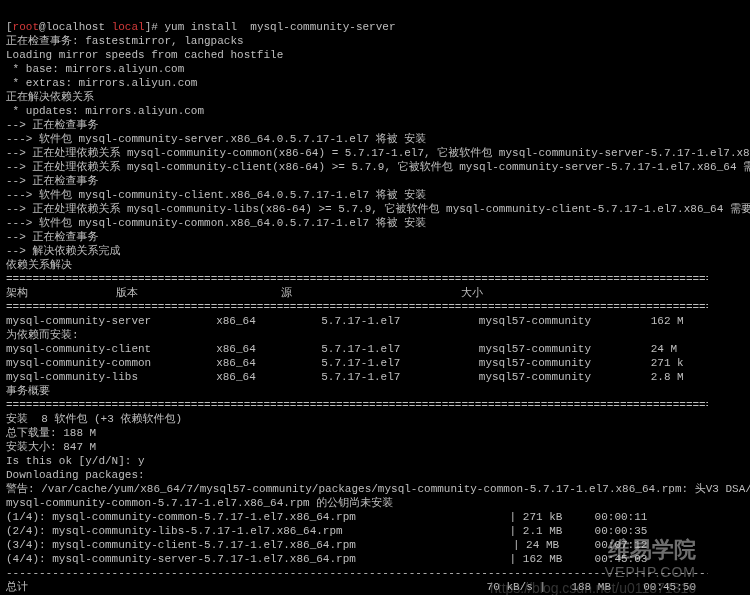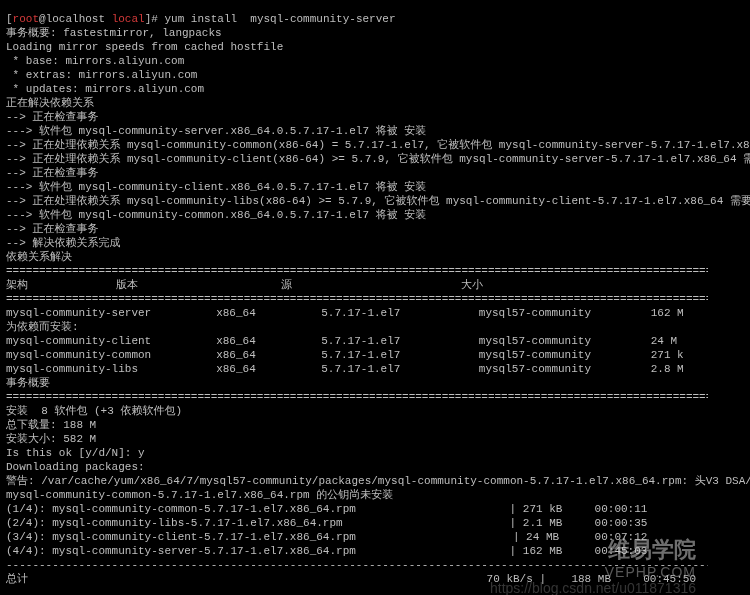--- a/index.html
+++ b/index.html
@@ -1,16 +1,16 @@
 <!DOCTYPE html>
 <html><head>
 <meta charset="utf-8">
 <style>
   html,body{margin:0;padding:0;background:#000;color:#bfbfbf;font-family:Consolas,"Courier New",monospace;font-size:11px;line-height:14px;width:750px;overflow:hidden}
-  .term{padding:12px 6px;width:714px;height:595px;box-sizing:border-box;position:relative}
+  .term{padding:20px 6px;width:714px;height:595px;box-sizing:border-box;position:relative}
   .ln{white-space:pre}
   .red{color:#d43a3a}
   .hr{color:#bfbfbf;white-space:pre;overflow:hidden}
   .cols{display:flex}
   .c1{width:220px}
   .c2{width:110px}
   .c3{width:165px}
   .c4{width:180px}
   .c5{width:60px;}
   .dlrow{display:flex}
@@ -27,26 +27,26 @@
   .credit{position:absolute;right:18px;bottom:0;color:#6a6a6a;font-size:14px;font-family:Arial,sans-serif;opacity:0.5}
 </style>
 </head>
 <body>
 
 <div class="term">
 
   <div class="ln">[<span class="red">root</span>@<span>localhost</span><span class="red"> local</span>]# <span>yum install  mysql-community-server</span></div>
 
   <div id="pre">
-      <div class="ln">事务概要: fastestmirror, langpacks</div>
+      <div class="ln">正在检查事务: fastestmirror, langpacks</div>
       <div class="ln">Loading mirror speeds from cached hostfile</div>
       <div class="ln"> * base: mirrors.aliyun.com</div>
       <div class="ln"> * extras: mirrors.aliyun.com</div>
+      <div class="ln">正在解决依赖关系</div>
       <div class="ln"> * updates: mirrors.aliyun.com</div>
-      <div class="ln">正在解决依赖关系</div>
       <div class="ln">--&gt; 正在检查事务</div>
       <div class="ln">---&gt; 软件包 mysql-community-server.x86_64.0.5.7.17-1.el7 将被 安装</div>
       <div class="ln">--&gt; 正在处理依赖关系 mysql-community-common(x86-64) = 5.7.17-1.el7, 它被软件包 mysql-community-server-5.7.17-1.el7.x86_64 需要</div>
       <div class="ln">--&gt; 正在处理依赖关系 mysql-community-client(x86-64) &gt;= 5.7.9, 它被软件包 mysql-community-server-5.7.17-1.el7.x86_64 需要</div>
       <div class="ln">--&gt; 正在检查事务</div>
       <div class="ln">---&gt; 软件包 mysql-community-client.x86_64.0.5.7.17-1.el7 将被 安装</div>
       <div class="ln">--&gt; 正在处理依赖关系 mysql-community-libs(x86-64) &gt;= 5.7.9, 它被软件包 mysql-community-client-5.7.17-1.el7.x86_64 需要</div>
       <div class="ln">---&gt; 软件包 mysql-community-common.x86_64.0.5.7.17-1.el7 将被 安装</div>
       <div class="ln">--&gt; 正在检查事务</div>
       <div class="ln">--&gt; 解决依赖关系完成</div>
@@ -99,21 +99,21 @@
 
   <div id="mid">
       <div class="ln"></div>
       <div class="ln">事务概要</div>
     </div>
   <div class="hr">==========================================================================================================================</div>
   <div id="mid2">
       <div class="ln">安装  8 软件包 (+3 依赖软件包)</div>
       <div class="ln"></div>
       <div class="ln">总下载量: 188 M</div>
-      <div class="ln">安装大小: 582 M</div>
+      <div class="ln">安装大小: 847 M</div>
       <div class="ln">Is this ok [y/d/N]: y</div>
       <div class="ln">Downloading packages:</div>
     </div>
 
   <div class="ln">警告: /var/cache/yum/x86_64/7/mysql57-community/packages/mysql-community-common-5.7.17-1.el7.x86_64.rpm: 头V3 DSA/SHA1 Signature, 密钥 ID 5072e1f5: NOKEY</div>
   <div class="ln">mysql-community-common-5.7.17-1.el7.x86_64.rpm 的公钥尚未安装</div>
 
   <div id="dl">
       <div class="dlrow">
         <span class="dl1">(1/4): mysql-community-common-5.7.17-1.el7.x86_64.rpm</span>

